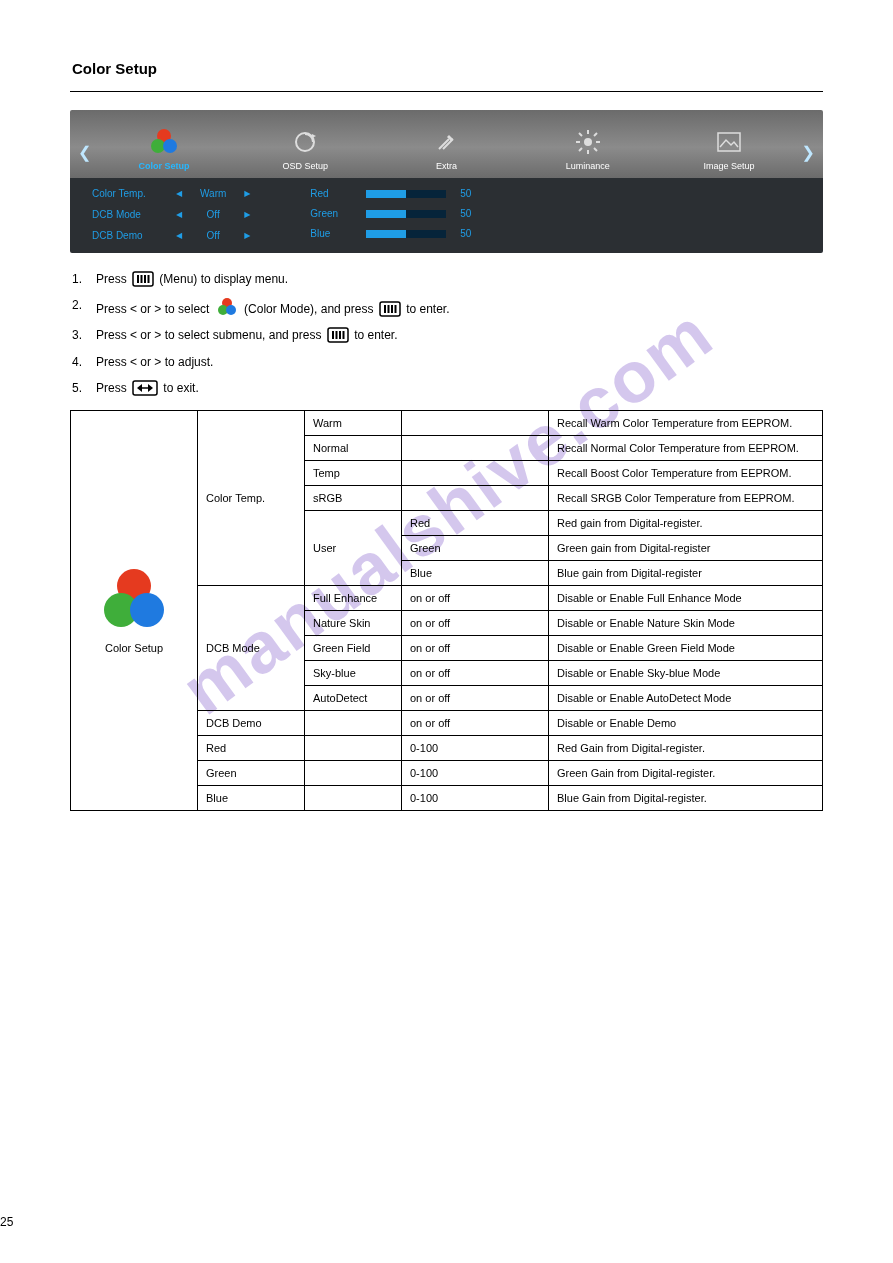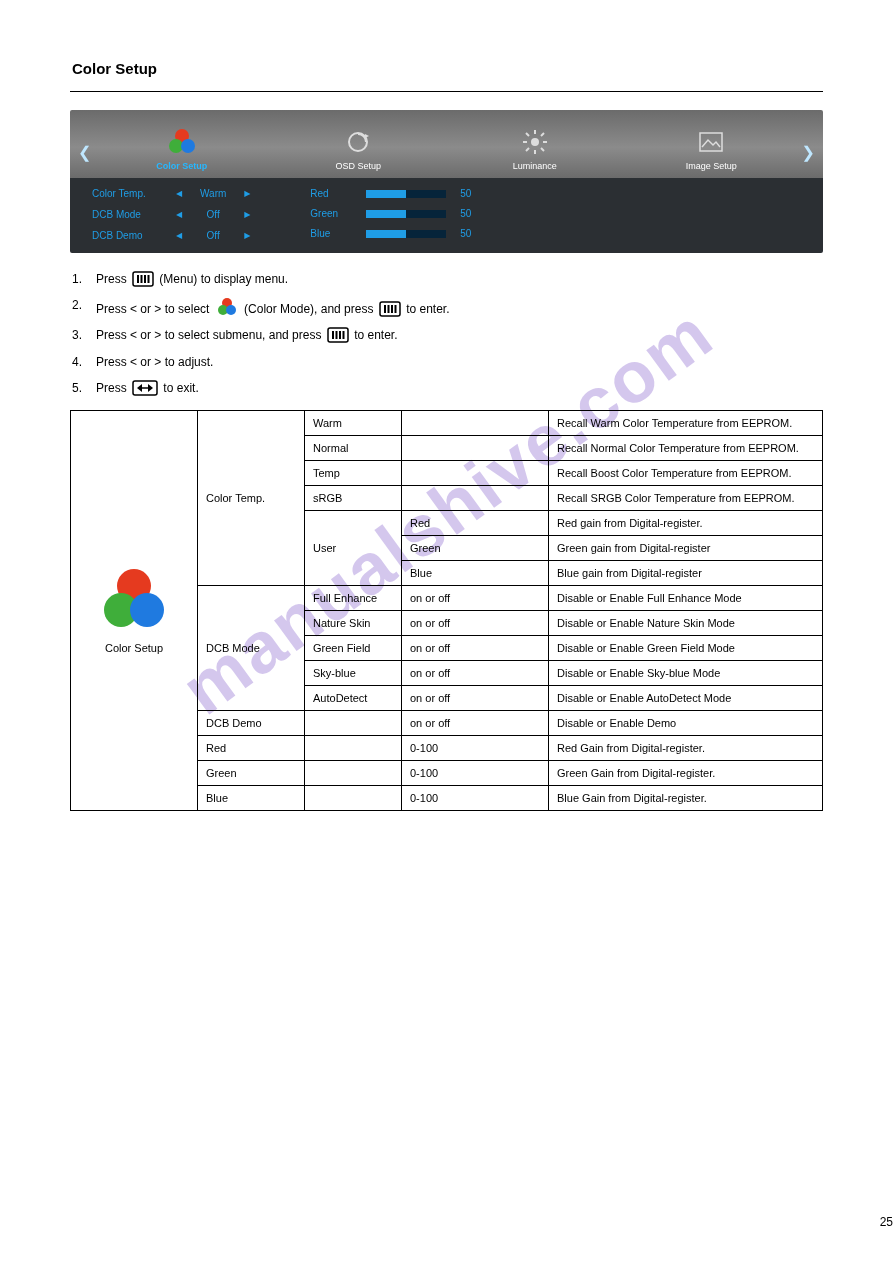--- a/index.html
+++ b/index.html
@@ -1,19 +1,19 @@
 <!DOCTYPE html>
 <html><head>
 <meta charset="utf-8">
 <style>
   html,body{margin:0;padding:0;background:#fff;font-family:Arial,Helvetica,sans-serif;color:#000;}
   .page{width:893px;height:1263px;position:relative;box-sizing:border-box;padding:48px 70px 0 70px;}
   .hr{border:0;border-top:1px solid #000;margin:14px 0 18px 0;}
   .section-title{font-size:15px;font-weight:bold;margin:0 0 6px 2px;}
-  .page-num{position:absolute;bottom:34px;left:0;right:0;text-align:right;font-size:12px;}
+  .page-num{position:absolute;bottom:34px;left:0;right:0;text-align:left;font-size:12px;}
   
   .wm{position:absolute;left:50%;top:470px;font-size:72px;font-weight:bold;color:rgba(120,80,200,.32);transform:translateX(-50%) rotate(-36deg);letter-spacing:2px;pointer-events:none;white-space:nowrap;z-index:0;}
   .content{position:relative;z-index:1;margin-top:12px;}
   
   .osd{width:100%;border-radius:2px;overflow:hidden;margin-top:6px;}
   .osd-top{display:flex;align-items:flex-end;height:64px;background:linear-gradient(#6b6b6b,#8b8b8b 55%,#6b6b6b);padding:0 6px 4px 6px;}
   .navchev{color:#bfe7ff;font-size:16px;padding:0 2px 12px 2px;}
   .osd-tab{flex:1;display:flex;flex-direction:column;align-items:center;justify-content:flex-end;gap:2px;color:#fff;font-size:9px;padding-bottom:3px;}
   .osd-tab.active .osd-label{color:#27b7ff;font-weight:bold;}
   .icon-box{height:34px;display:flex;align-items:center;justify-content:center;}
@@ -70,20 +70,29 @@
           <svg width="22" height="22" viewBox="0 0 22 22">
                 <circle cx="11" cy="11" r="9" fill="none" stroke="#ddd" stroke-width="2"></circle>
                 <path d="M11 3 A8 8 0 0 1 19 11" fill="none" stroke="#ddd" stroke-width="2"></path>
                 <polygon points="18,3 22,5 18,7" fill="#ddd"></polygon>
               </svg>
         </span>
         <span class="osd-label">OSD Setup</span>
       </div>
       <div class="osd-tab">
         <span class="icon-box">
+          <svg width="22" height="22" viewBox="0 0 22 22">
+                <path d="M4 18 L14 8 M8 18 L18 8" stroke="#ddd" stroke-width="2"></path>
+                <path d="M14 4 L18 8 L16 10 L12 6 Z" fill="#ddd"></path>
+              </svg>
+        </span>
+        <span class="osd-label">Extra</span>
+      </div>
+      <div class="osd-tab">
+        <span class="icon-box">
           <svg width="26" height="26" viewBox="0 0 26 26">
                 <g fill="#ddd">
                   <circle cx="13" cy="13" r="4"></circle>
                   <g stroke="#ddd" stroke-width="2">
                     <line x1="13" y1="1" x2="13" y2="5"></line>
                     <line x1="13" y1="21" x2="13" y2="25"></line>
                     <line x1="1" y1="13" x2="5" y2="13"></line>
                     <line x1="21" y1="13" x2="25" y2="13"></line>
                     <line x1="4" y1="4" x2="7" y2="7"></line>
                     <line x1="19" y1="19" x2="22" y2="22"></line>

